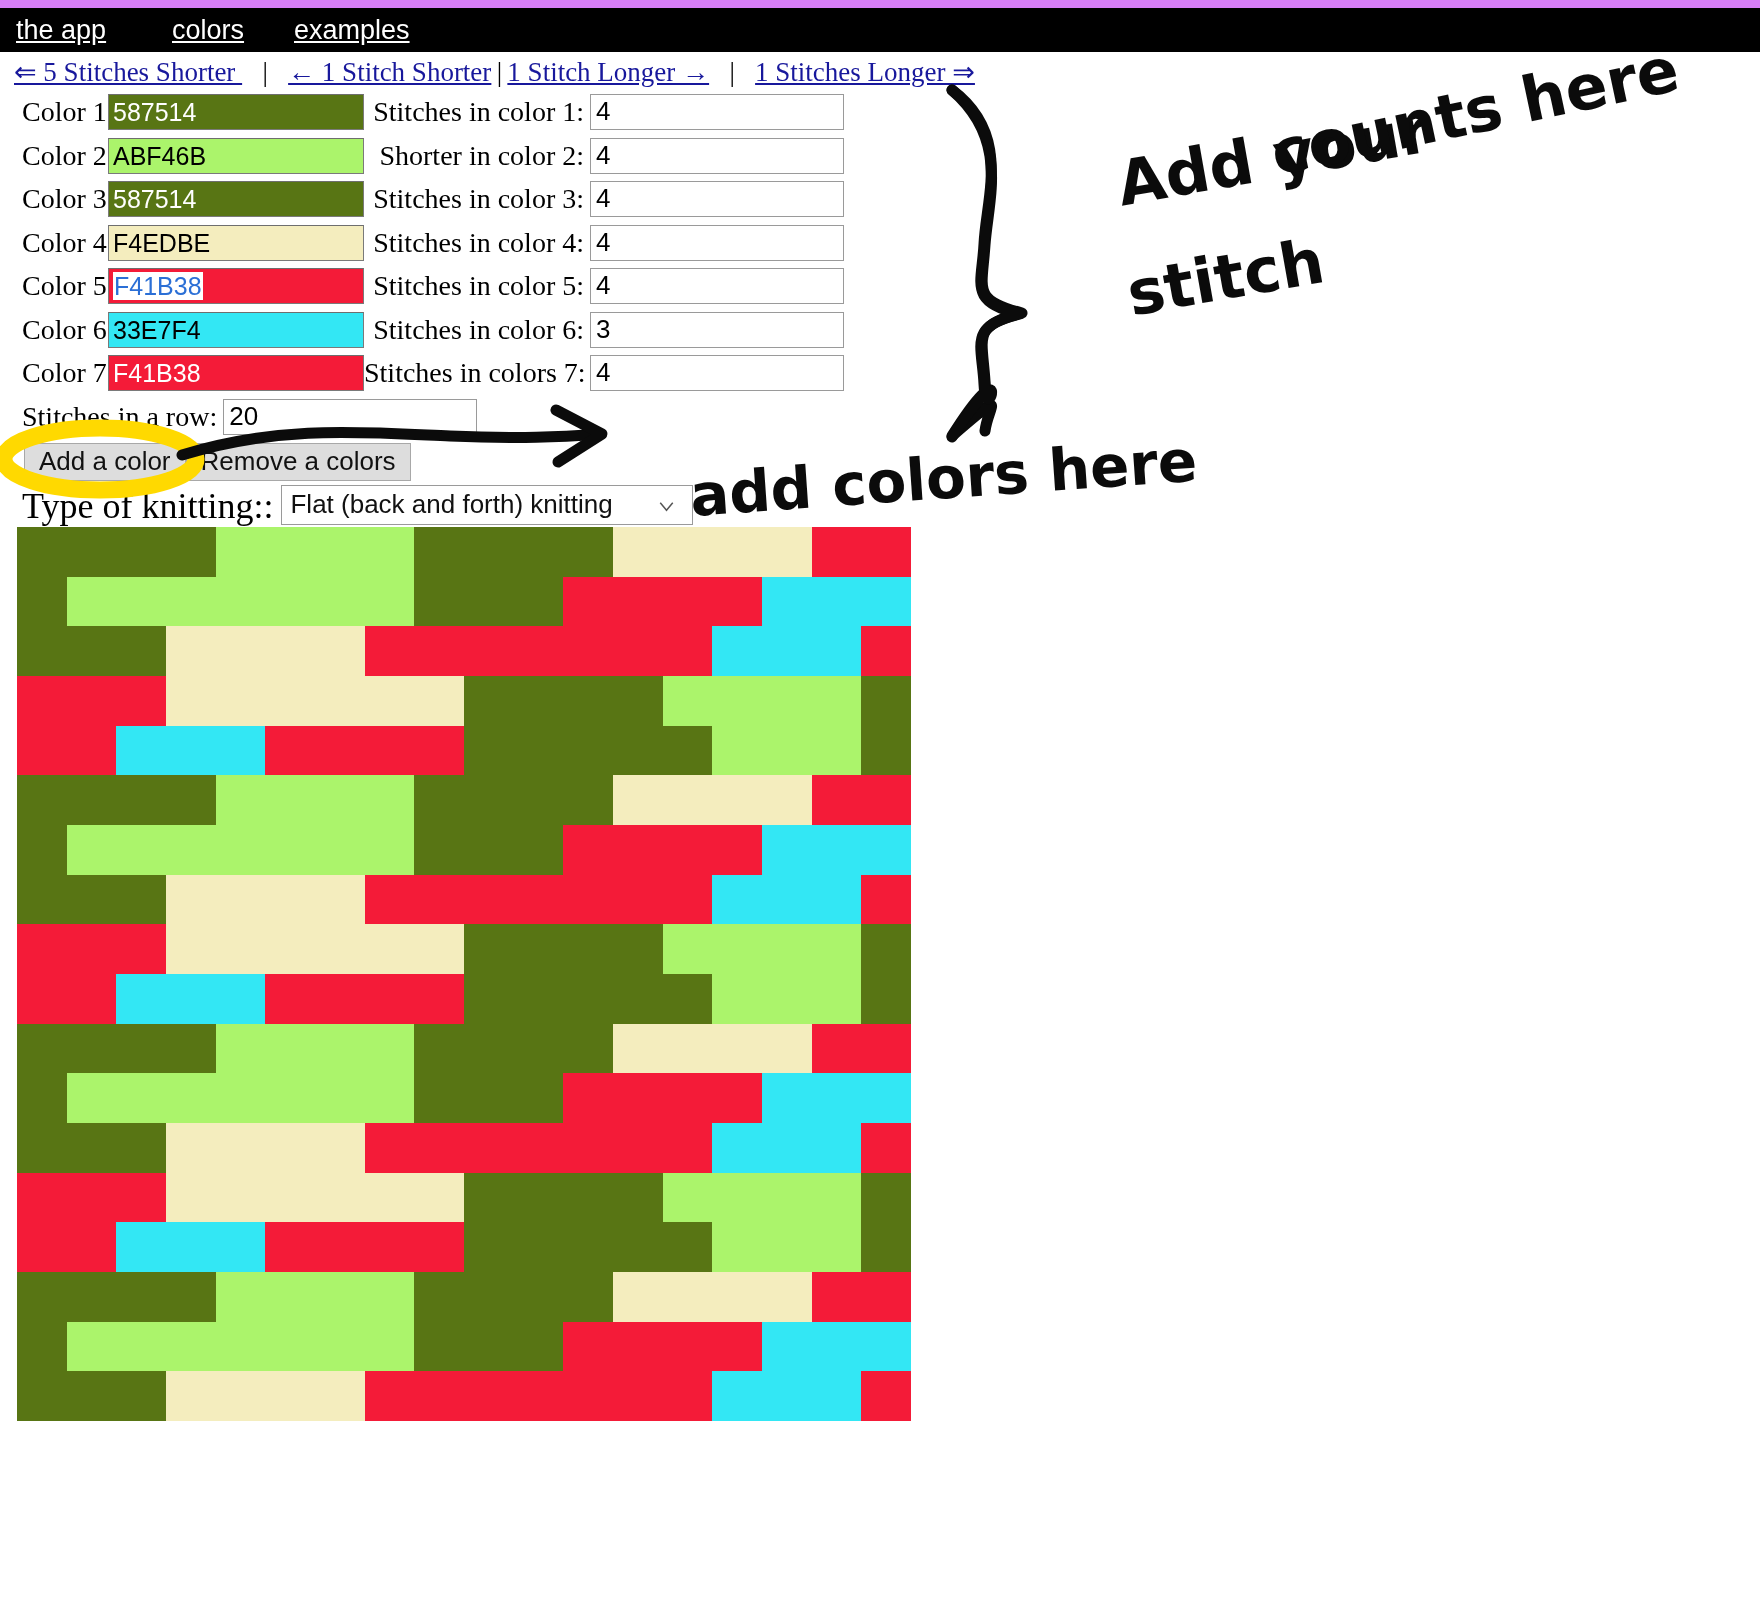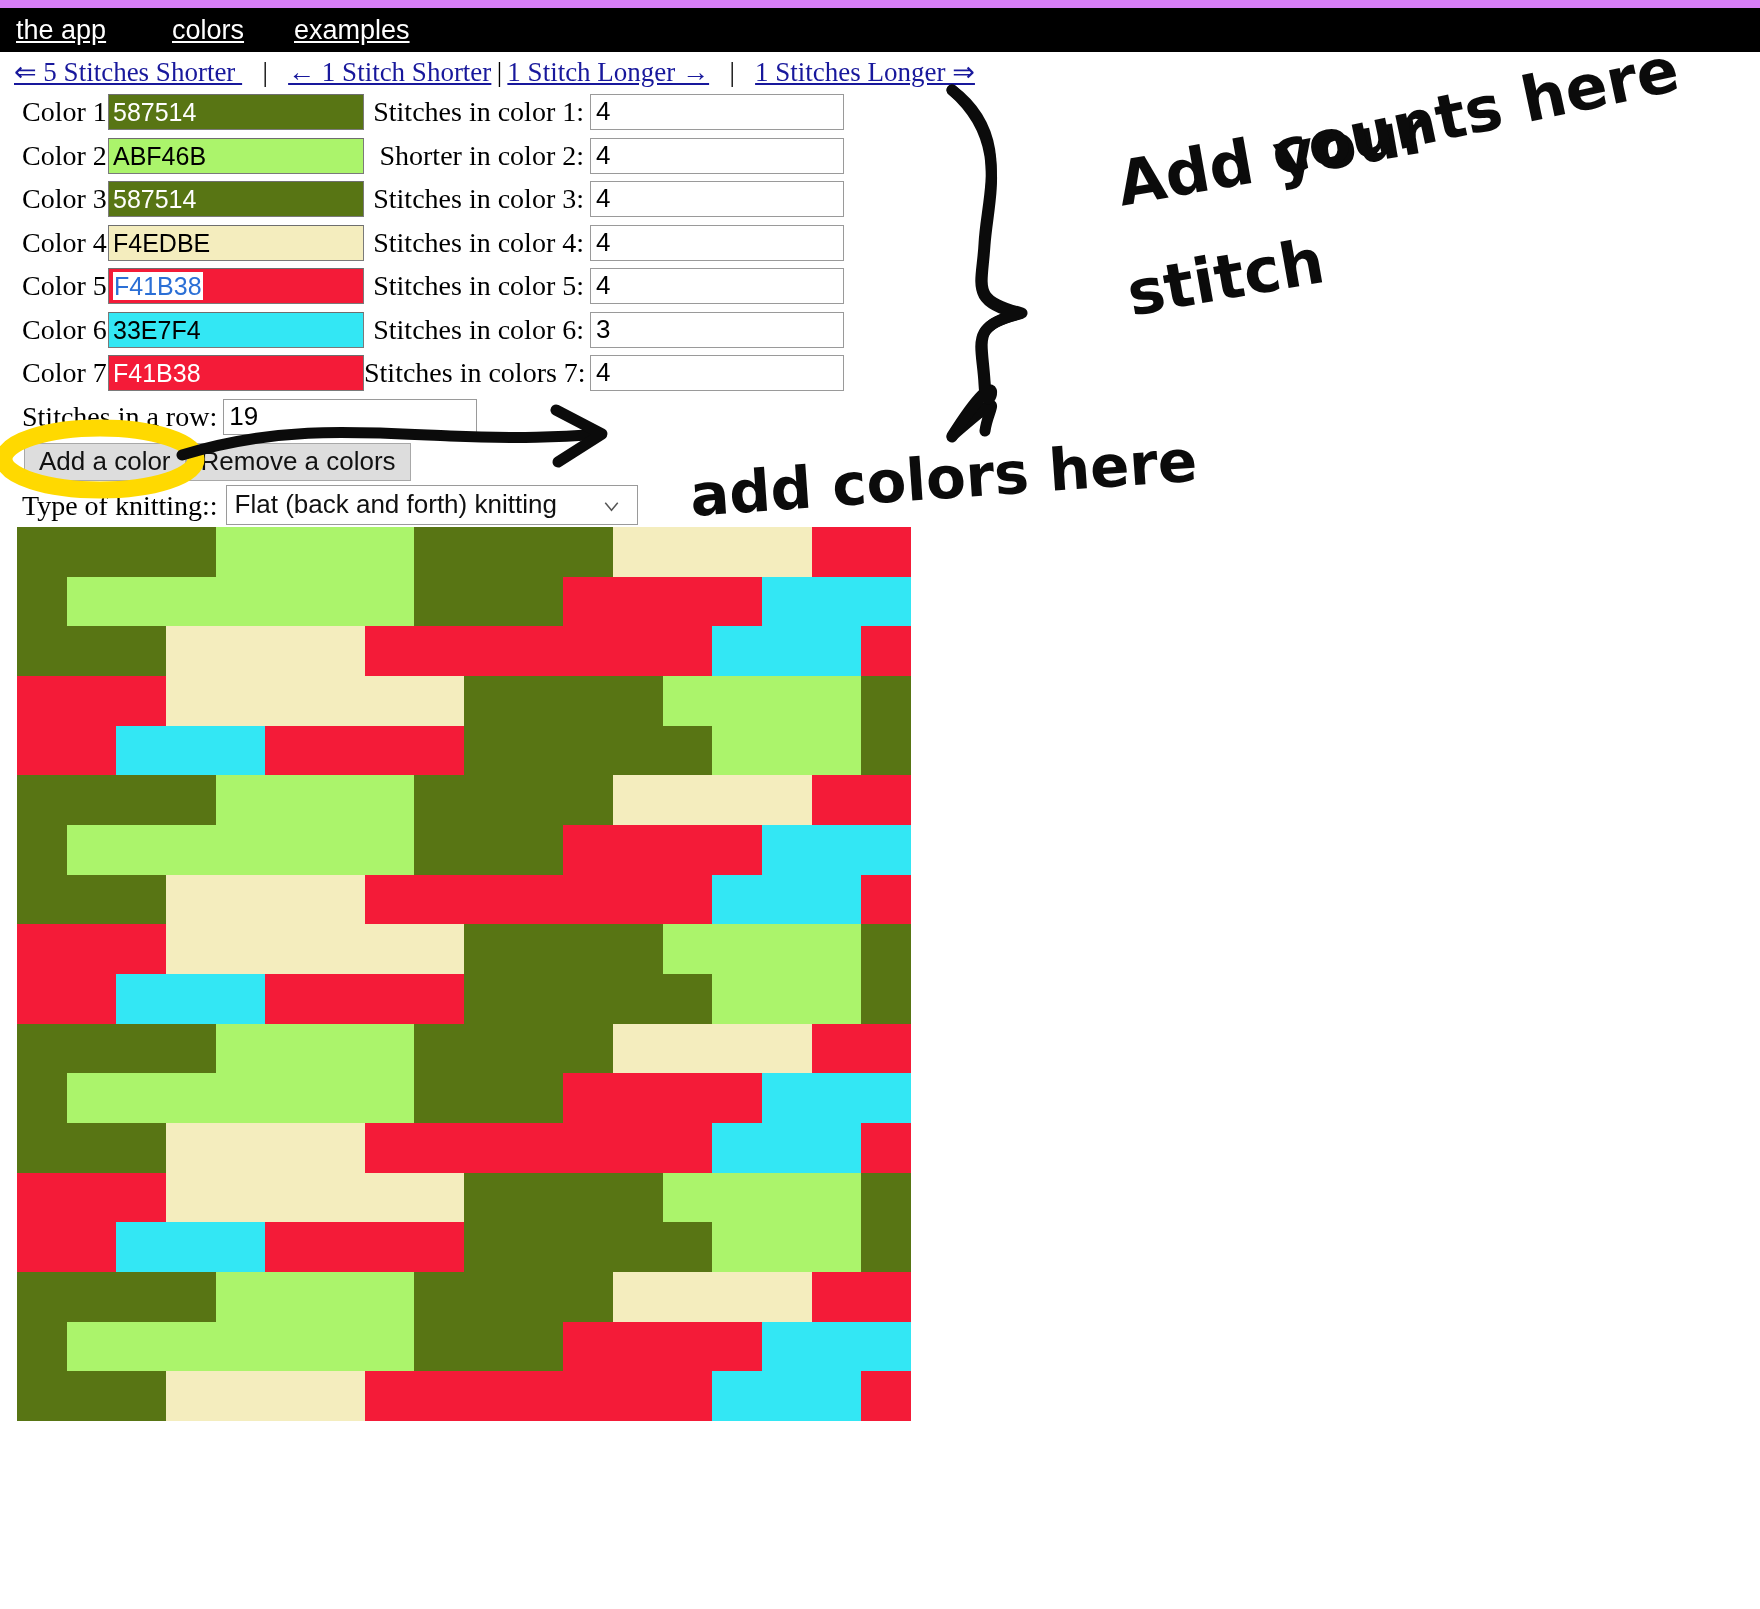--- a/index.html
+++ b/index.html
@@ -196,21 +196,21 @@
   #knit-type-line {
     position: relative;
     height: 46px;
     padding-left: 22px;
     box-sizing: border-box;
     white-space: nowrap;
     margin-top: 2px;
   }
   #knit-type-label {
     display: inline-block;
-    font-size: 28px;
+    font-size: 36px;
     line-height: 42px;
     vertical-align: top;
   }
   #knit-type-select {
     display: inline-block;
     position: relative;
     width: 412px;
     height: 40px;
     box-sizing: border-box;
     border: 1px solid #9a9a9a;
@@ -322,21 +322,21 @@
 
   <div class="color-row">
     <span class="row-label label-color">Color 6:</span><span class="color-input" id="ci5" style="background: rgb(51, 231, 244);"><span class="cval" id="cv5" style="color: rgb(0, 0, 0);">33E7F4</span></span><span class="row-label label-stitches">Stitches in color 6:</span><span class="count-input">3</span>
   </div>
 
   <div class="color-row">
     <span class="row-label label-color">Color 7:</span><span class="color-input" id="ci6" style="background: rgb(244, 27, 56);"><span class="cval" id="cv6" style="color: rgb(255, 255, 255);">F41B38</span></span><span class="row-label label-stitches">Stitches in colors 7:</span><span class="count-input">4</span>
   </div>
 
   <div id="row-count-line">
-    <span id="row-count-label">Stitches in a row:</span><span id="row-count-input">19</span>
+    <span id="row-count-label">Stitches in a row:</span><span id="row-count-input">20</span>
   </div>
 
   <div id="button-line">
     <span class="gbutton">Add a color</span><span class="gbutton">Remove a colors</span>
   </div>
 
   <div id="knit-type-line">
     <span id="knit-type-label">Type of knitting::</span><span id="knit-type-select"><span>Flat (back and forth) knitting</span><svg id="knit-type-chevron" viewBox="0 0 12 12">
           <path d="M1 3 L6 9 L11 3" fill="none" stroke="#555" stroke-width="1.2"></path>
         </svg></span>

